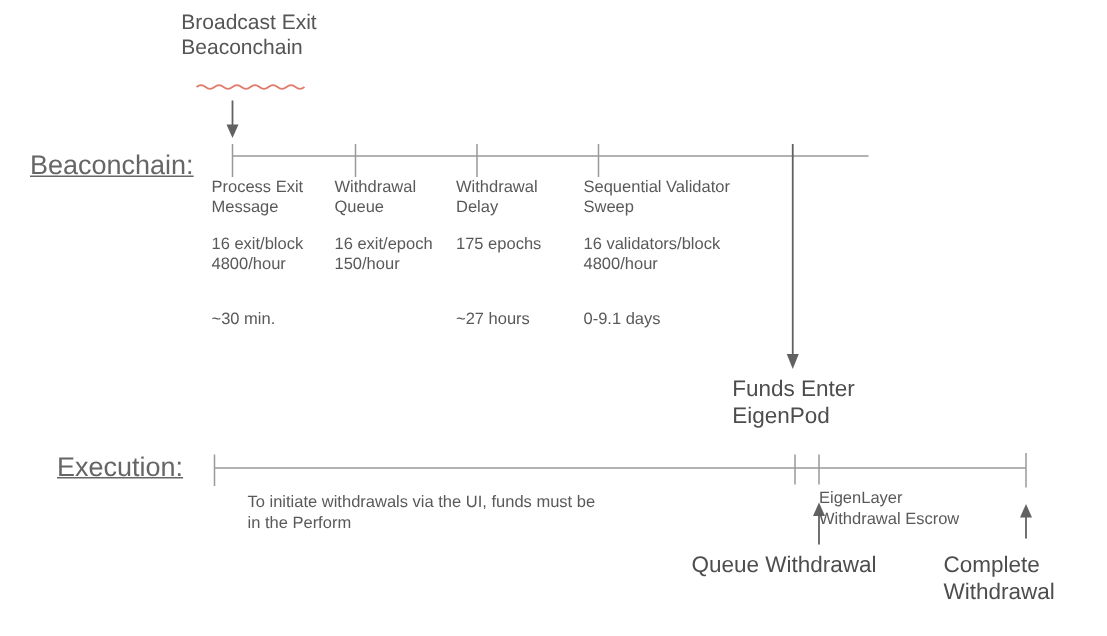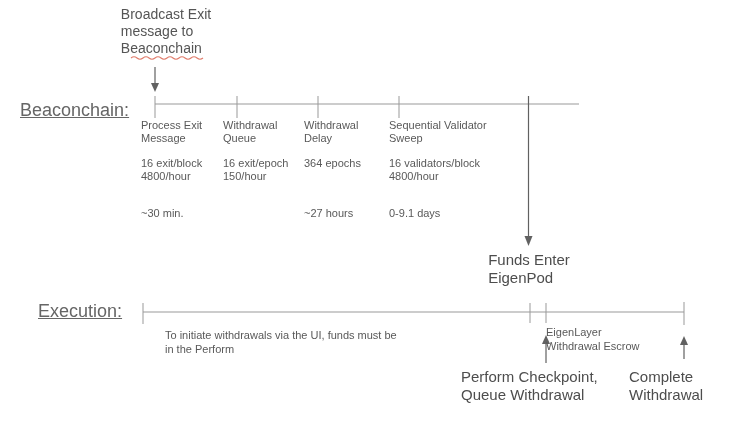--- a/index.html
+++ b/index.html
@@ -81,21 +81,20 @@
     <polygon class="ah" points="546,335 542,344 550,344"></polygon>
   </g>
   <g>
     <line class="a" x1="684" y1="344" x2="684" y2="359"></line>
     <polygon class="ah" points="684,336 680,345 688,345"></polygon>
   </g>
 </svg>
 
 <div class="ctr annotation">
   <div>Broadcast Exit</div>
-  <div>message to</div>
   <div>Beaconchain</div>
 </div>
 
 <div class="row-label" id="beaconchain-label">Beaconchain:</div>
 <div class="row-label" id="execution-label">Execution:</div>
 
 <div class="stage-col" id="col-1">
   <div class="stage-name">
     <div>Process Exit</div>
     <div>Message</div>
@@ -117,21 +116,21 @@
     <div>150/hour</div>
   </div>
 </div>
 
 <div class="stage-col" id="col-3">
   <div class="stage-name">
     <div>Withdrawal</div>
     <div>Delay</div>
   </div>
   <div class="stage-rate">
-    <div>364 epochs</div>
+    <div>175 epochs</div>
     <div></div>
   </div>
   <div class="stage-duration">~27 hours</div>
 </div>
 
 <div class="stage-col" id="col-4">
   <div class="stage-name">
     <div>Sequential Validator</div>
     <div>Sweep</div>
   </div>
@@ -151,20 +150,19 @@
   <div>To initiate withdrawals via the UI, funds must be</div>
   <div>in the Perform</div>
 </div>
 
 <div class="ctr" id="escrow-label">
   <div>EigenLayer</div>
   <div>Withdrawal Escrow</div>
 </div>
 
 <div class="ctr big" id="checkpoint-label">
-  <div>Perform Checkpoint,</div>
   <div>Queue Withdrawal</div>
 </div>
 
 <div class="ctr big" id="complete-label">
   <div>Complete</div>
   <div>Withdrawal</div>
 </div>
 
 </body></html>

